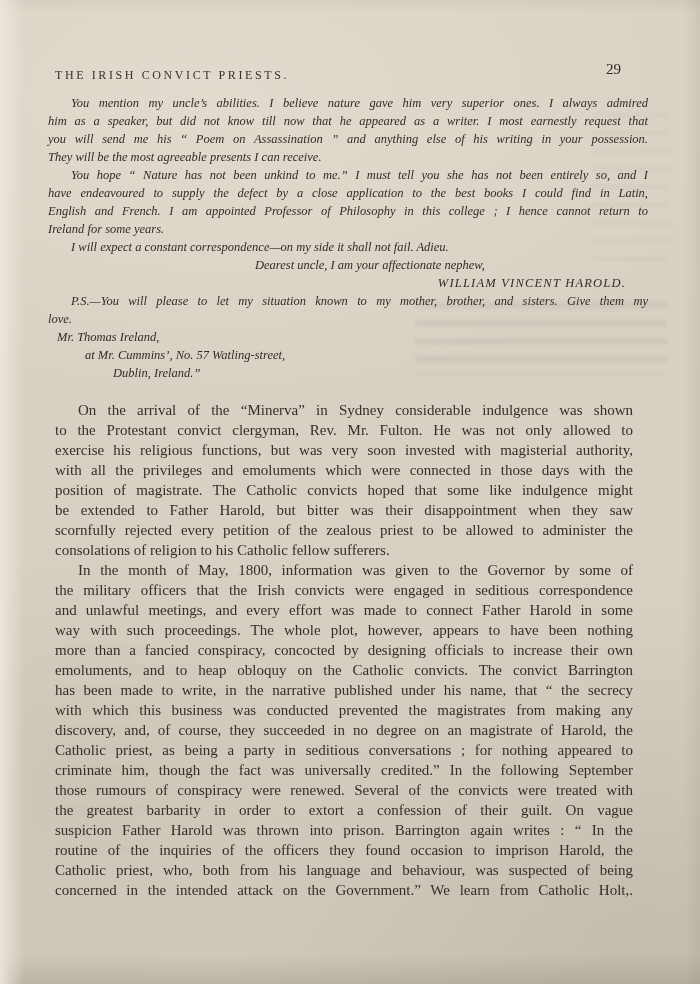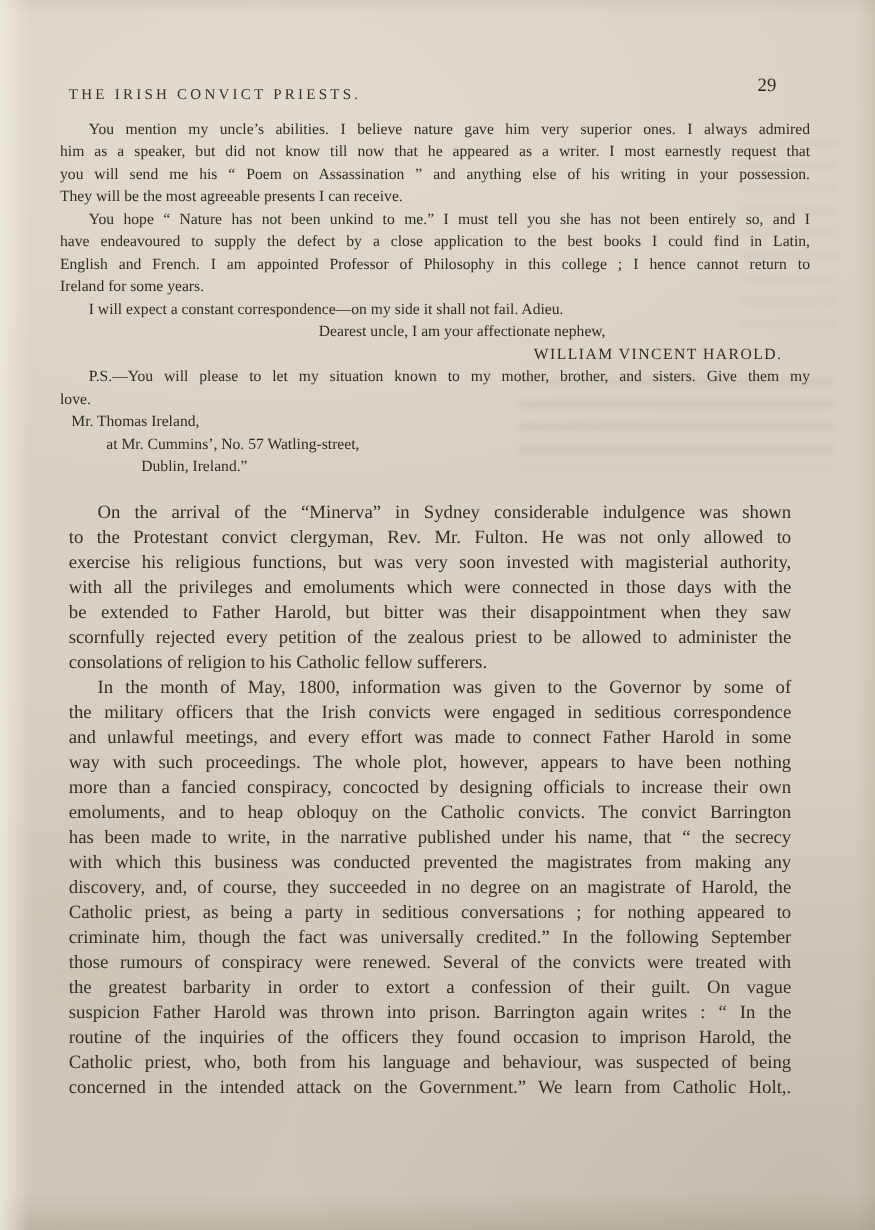--- a/index.html
+++ b/index.html
@@ -25,21 +25,21 @@
   .running-title{
     position:absolute;left:55px;top:68px;width:578px;
     text-align:left;font-size:12px;letter-spacing:2.6px;
     color:#37332c;white-space:nowrap;
   }
   .page-number{
     position:absolute;left:606px;top:61px;font-size:15px;color:#2f2b26;
   }
   .letter{
     position:absolute;left:48px;top:94px;width:600px;
-    font-size:12.5px;line-height:18px;color:#302c27;
+    font-size:12.5px;line-height:18px;color:#302c27;font-style:italic;
   }
   .bodytext{
     position:absolute;left:55px;top:380px;width:578px;
     font-size:15px;line-height:20px;color:#332f29;margin-top:20px;
   }
   .line{min-height:18px;white-space:normal}
   .bodytext .line{min-height:20px}
   .j{text-align:justify;text-align-last:justify}
   .ind{padding-left:23px}
   .dearest{padding-left:207px}
@@ -95,20 +95,21 @@
       <div class="line addr1">Mr. Thomas Ireland,</div>
       <div class="line addr2">at Mr. Cummins’, No. 57 Watling-street,</div>
       <div class="line addr3">Dublin, Ireland.”</div>
     </section>
 
   <section class="bodytext">
       <div class="line ind j">On the arrival of the “Minerva” in Sydney considerable indulgence was shown</div>
       <div class="line j">to the Protestant convict clergyman, Rev. Mr. Fulton.  He was not only allowed to</div>
       <div class="line j">exercise his religious functions, but was very soon invested with magisterial authority,</div>
       <div class="line j">with all the privileges and emoluments which were connected in those days with the</div>
+      <div class="line j">position of magistrate.  The Catholic convicts hoped that some like indulgence might</div>
       <div class="line j">be extended to Father Harold, but bitter was their disappointment when they saw</div>
       <div class="line j">scornfully rejected every petition of the zealous priest to be allowed to administer the</div>
       <div class="line">consolations of religion to his Catholic fellow sufferers.</div>
       <div class="line ind j">In the month of May, 1800, information was given to the Governor by some of</div>
       <div class="line j">the military officers that the Irish convicts were engaged in seditious correspondence</div>
       <div class="line j">and unlawful meetings, and every effort was made to connect Father Harold in some</div>
       <div class="line j">way with such proceedings.  The whole plot, however, appears to have been nothing</div>
       <div class="line j">more than a fancied conspiracy, concocted by designing officials to increase their own</div>
       <div class="line j">emoluments, and to heap obloquy on the Catholic convicts.  The convict Barrington</div>
       <div class="line j">has been made to write, in the narrative published under his name, that “ the secrecy</div>

